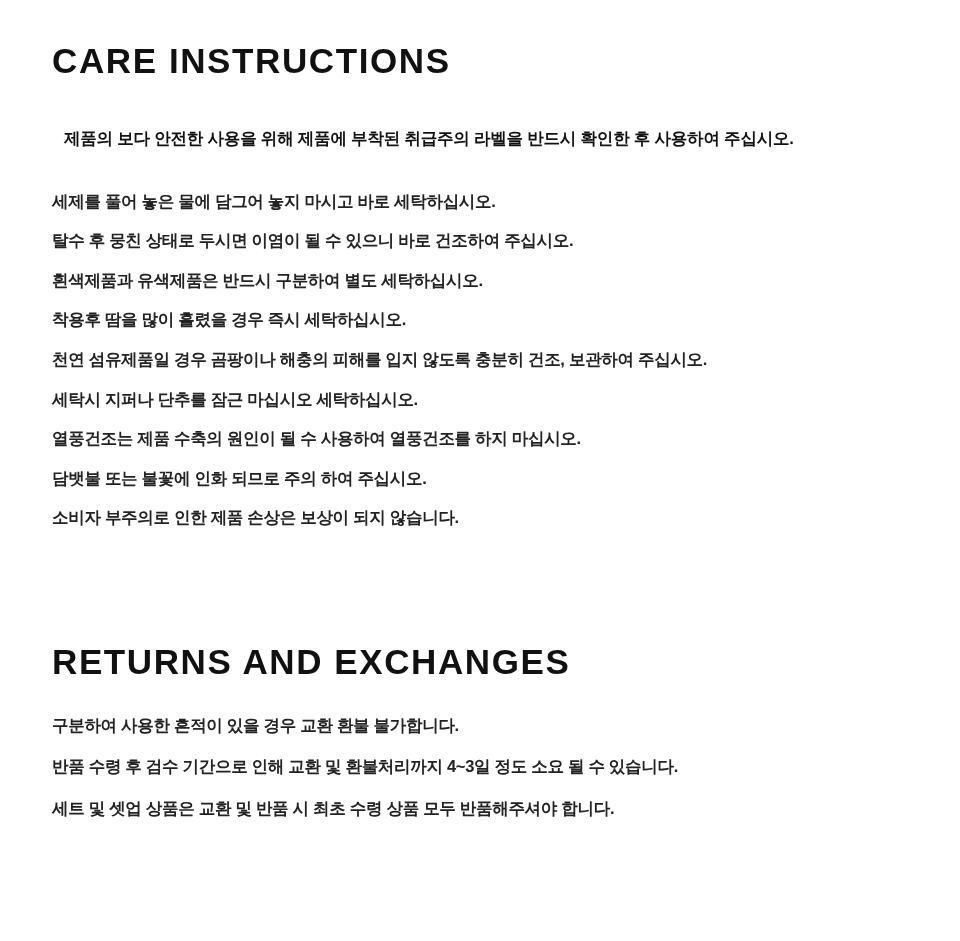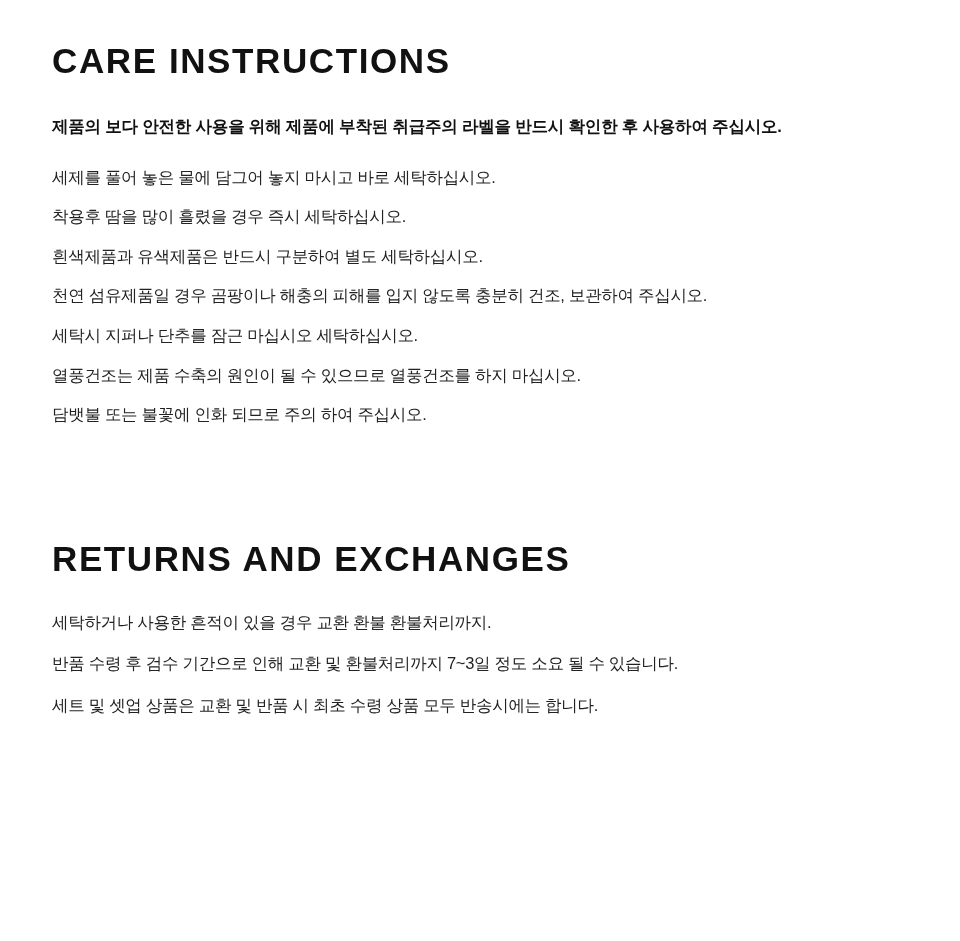--- a/index.html
+++ b/index.html
@@ -34,42 +34,42 @@
   h1.section-title {
     margin: 0;
     font-family: "Liberation Sans", "DejaVu Sans", sans-serif;
     font-size: 35px;
     font-weight: 700;
     letter-spacing: 1.6px;
     color: #111111;
     line-height: 1.2;
   }
   .lead {
-    margin: 0;
+    margin: 12px;
     padding-top: 32px;
     font-size: 16.5px;
     font-weight: 700;
     color: #111111;
     line-height: 1.5;
     letter-spacing: -0.2px;
   }
   ul.line-list {
     list-style: none;
     margin: 0;
     padding: 0;
   }
   ul.care-list {
     padding-top: 26px;
   }
   ul.returns-list {
     padding-top: 30px;
   }
   ul.line-list li {
     font-size: 16.5px;
-    font-weight: 400;
+    font-weight: 700;
     color: #222222;
     line-height: 1.55;
     letter-spacing: -0.3px;
     padding-bottom: 14px;
   }
   ul.returns-list li {
     padding-bottom: 16px;
   }
 </style>
 </head>
@@ -77,32 +77,34 @@
 
 <div class="page">
 
   <section class="section section-care">
     <h1 class="section-title">CARE INSTRUCTIONS</h1>
 
     <p class="lead">제품의 보다 안전한 사용을 위해 제품에 부착된 취급주의 라벨을 반드시 확인한 후 사용하여 주십시오.</p>
 
     <ul class="line-list care-list">
       <li>세제를 풀어 놓은 물에 담그어 놓지 마시고 바로 세탁하십시오.</li>
+      <li>탈수 후 뭉친 상태로 두시면 이염이 될 수 있으니 바로 건조하여 주십시오.</li>
+      <li>흰색제품과 유색제품은 반드시 구분하여 별도 세탁하십시오.</li>
       <li>착용후 땀을 많이 흘렸을 경우 즉시 세탁하십시오.</li>
-      <li>흰색제품과 유색제품은 반드시 구분하여 별도 세탁하십시오.</li>
       <li>천연 섬유제품일 경우 곰팡이나 해충의 피해를 입지 않도록 충분히 건조, 보관하여 주십시오.</li>
       <li>세탁시 지퍼나 단추를 잠근 마십시오 세탁하십시오.</li>
-      <li>열풍건조는 제품 수축의 원인이 될 수 있으므로 열풍건조를 하지 마십시오.</li>
+      <li>열풍건조는 제품 수축의 원인이 될 수 사용하여 열풍건조를 하지 마십시오.</li>
       <li>담뱃불 또는 불꽃에 인화 되므로 주의 하여 주십시오.</li>
+      <li>소비자 부주의로 인한 제품 손상은 보상이 되지 않습니다.</li>
     </ul>
   </section>
 
   <section class="section section-returns">
     <h1 class="section-title">RETURNS AND EXCHANGES</h1>
 
     <ul class="line-list returns-list">
-      <li>세탁하거나 사용한 흔적이 있을 경우 교환 환불 환불처리까지.</li>
-      <li>반품 수령 후 검수 기간으로 인해 교환 및 환불처리까지 7~3일 정도 소요 될 수 있습니다.</li>
-      <li>세트 및 셋업 상품은 교환 및 반품 시 최초 수령 상품 모두 반송시에는 합니다.</li>
+      <li>구분하여 사용한 흔적이 있을 경우 교환 환불 불가합니다.</li>
+      <li>반품 수령 후 검수 기간으로 인해 교환 및 환불처리까지 4~3일 정도 소요 될 수 있습니다.</li>
+      <li>세트 및 셋업 상품은 교환 및 반품 시 최초 수령 상품 모두 반품해주셔야 합니다.</li>
     </ul>
   </section>
 
 </div>
 
 </body></html>

